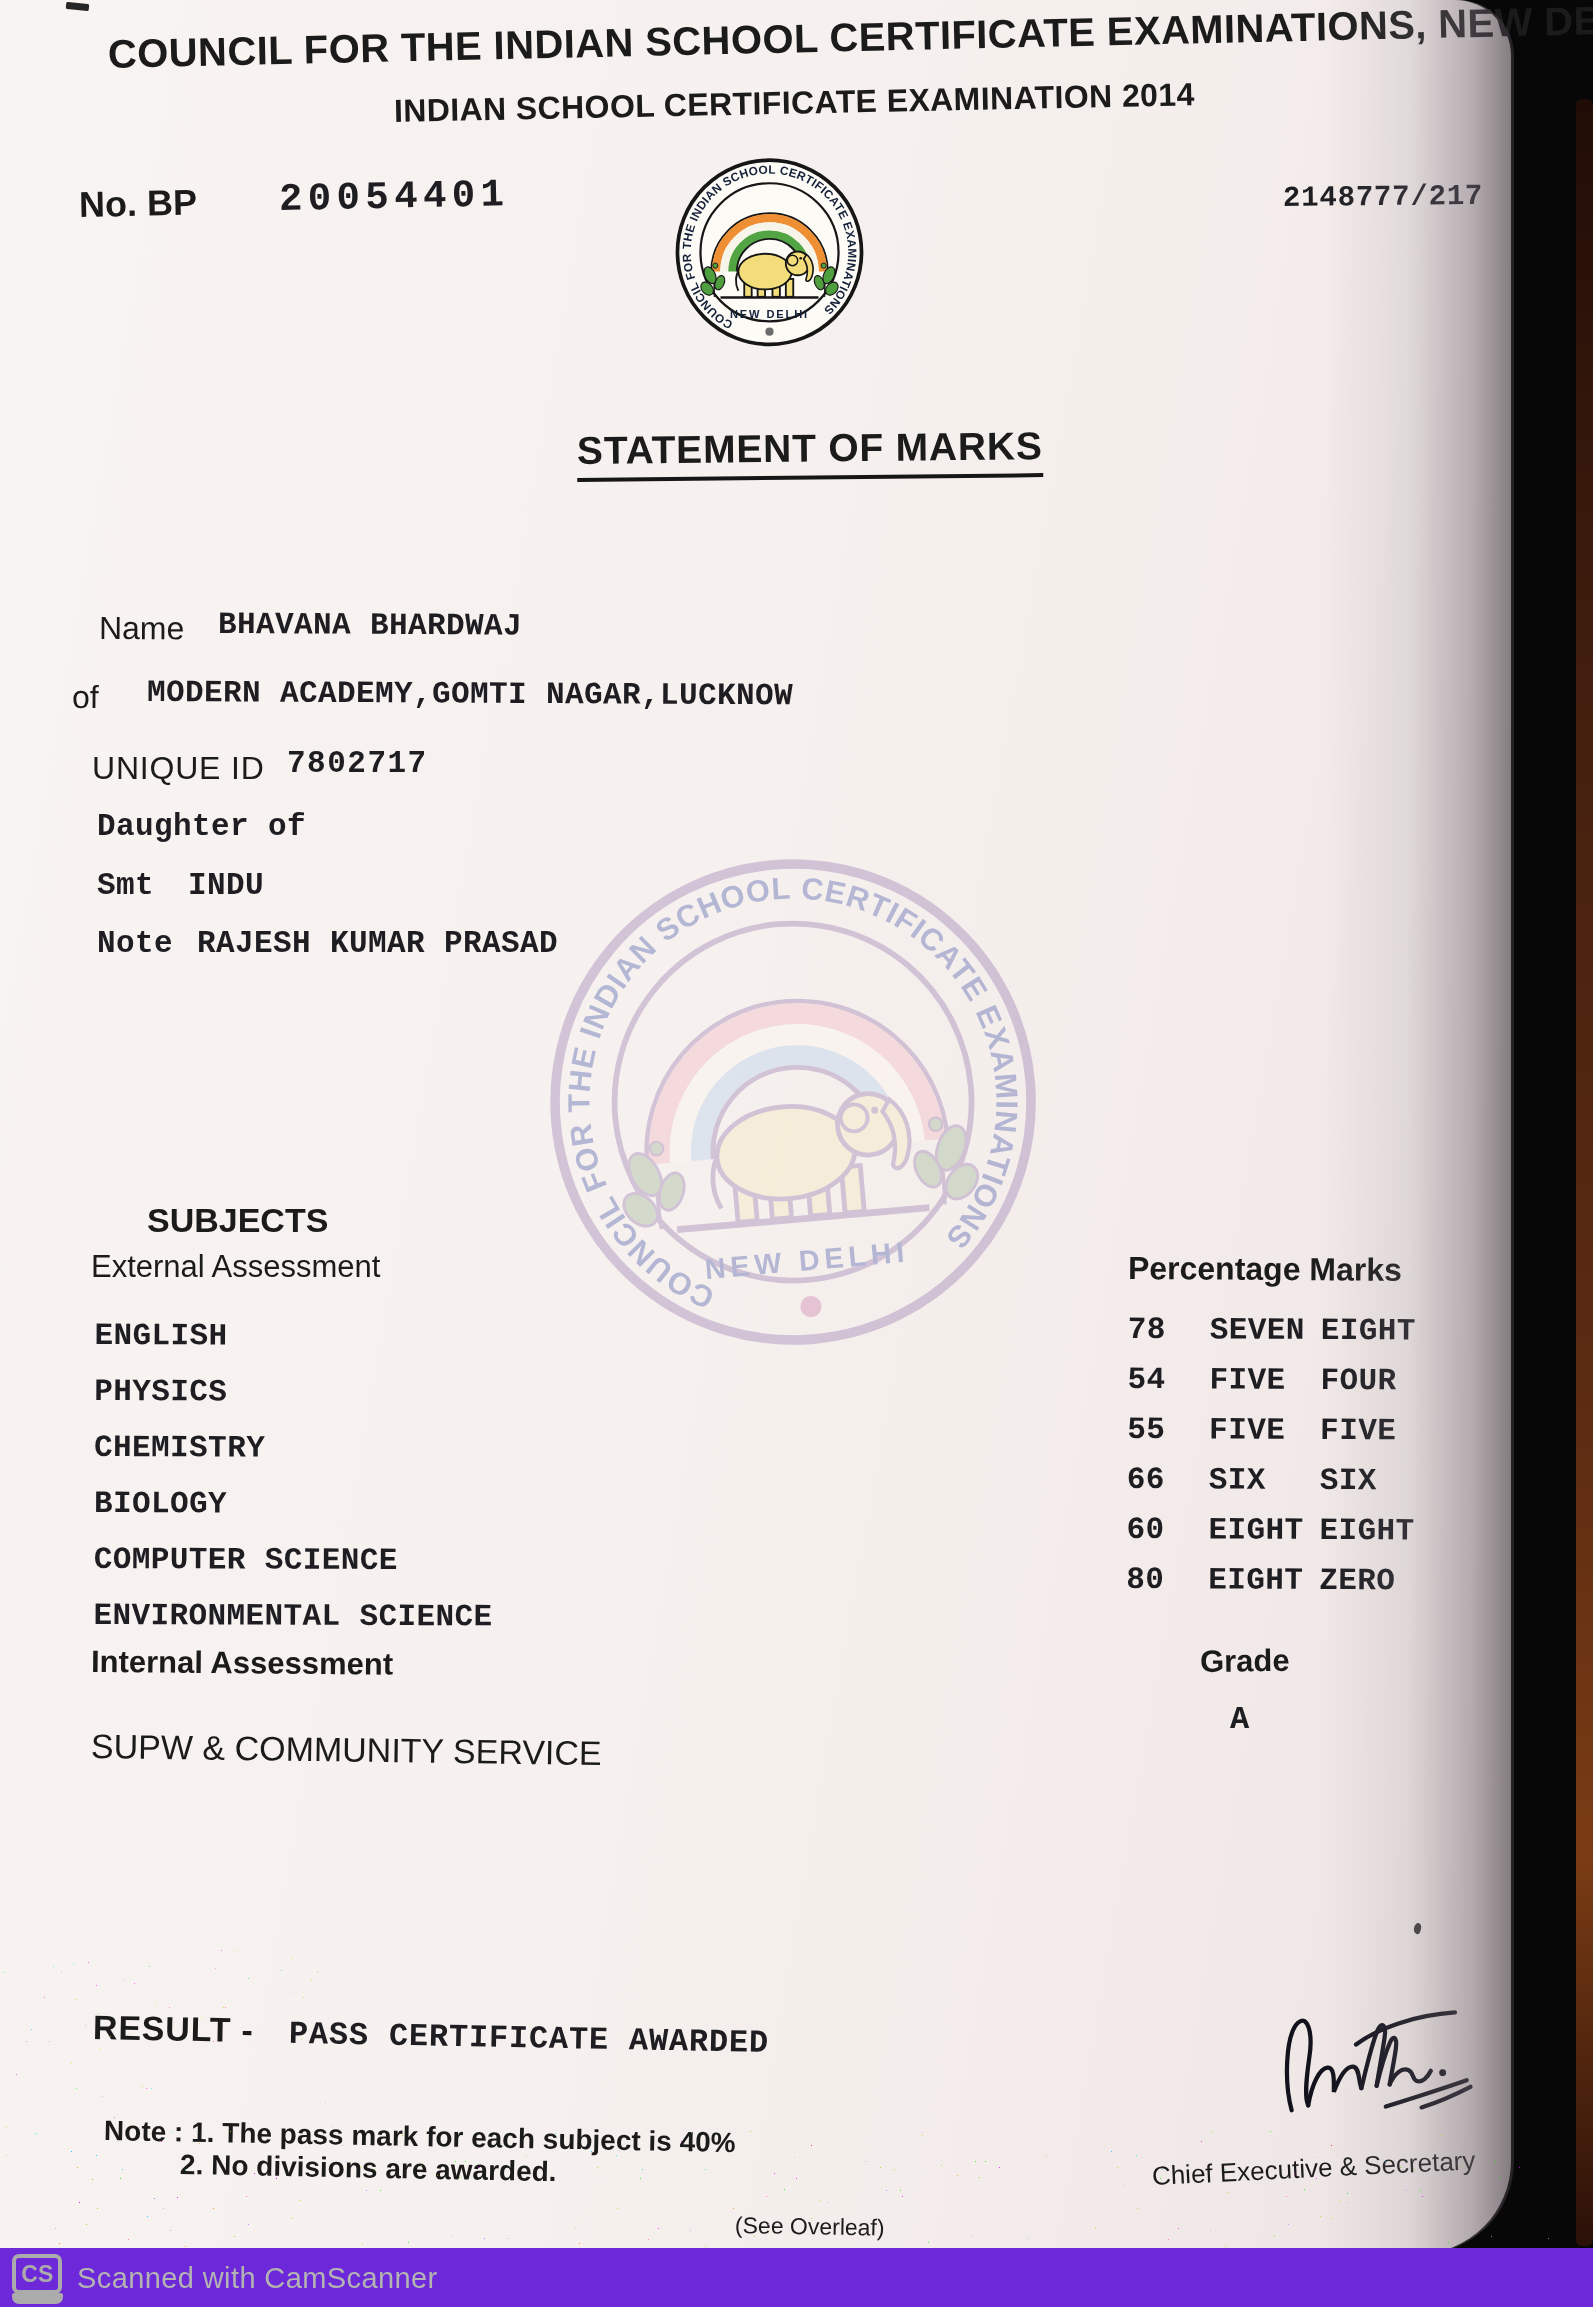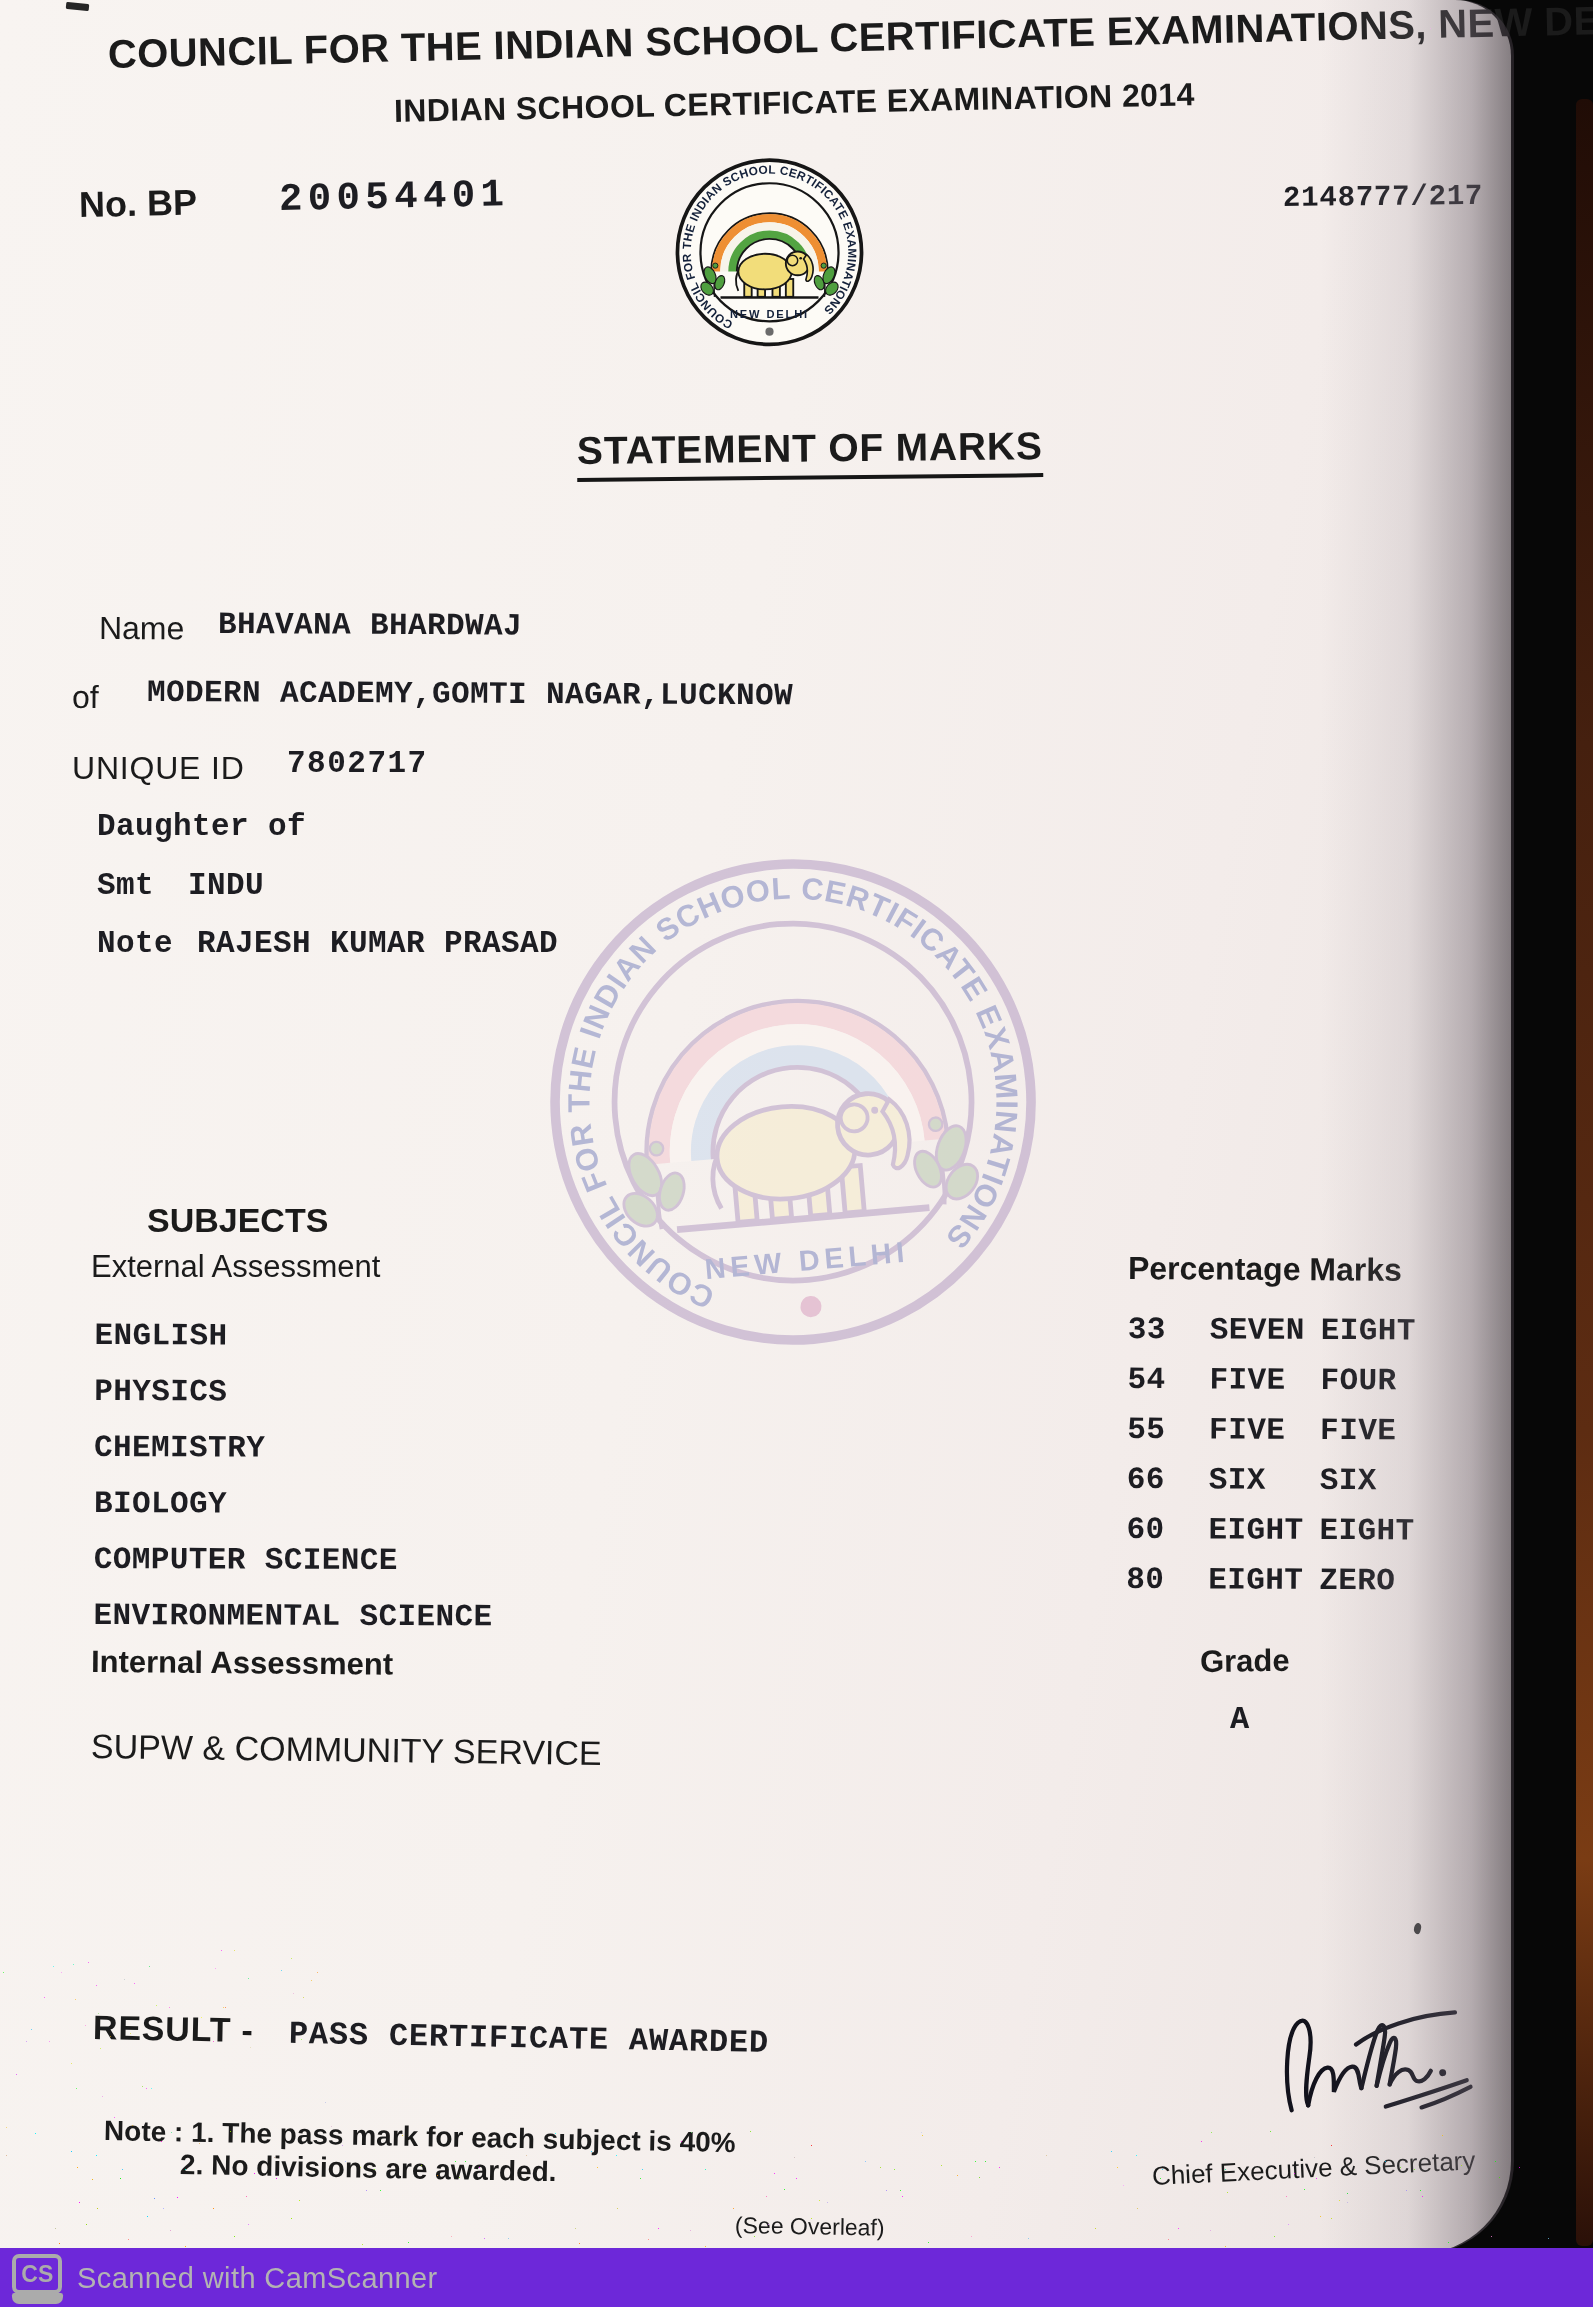--- a/index.html
+++ b/index.html
@@ -115,21 +115,21 @@
   </svg>
 
   <div class="abs title" style="left:577px;top:429px;transform:rotate(-0.6deg);">STATEMENT OF MARKS</div>
 
   <div class="abs lbl36" style="left:99px;top:610px;transform:rotate(0.3deg);">Name</div>
   <div class="abs mono m40" style="left:218px;top:607px;transform:rotate(0.3deg);">BHAVANA BHARDWAJ</div>
 
   <div class="abs lbl36" style="left:72px;top:679px;transform:rotate(0.3deg);">of</div>
   <div class="abs mono m40" style="left:147px;top:675px;transform:rotate(0.3deg);">MODERN ACADEMY,GOMTI NAGAR,LUCKNOW</div>
 
-  <div class="abs lbl36" style="left:72px;top:750px;letter-spacing:0.8px;text-align:center;">UNIQUE ID</div>
+  <div class="abs lbl36" style="left:92px;top:750px;letter-spacing:0.8px;text-align:center;">UNIQUE ID</div>
   <div class="abs mono m40" style="left:287px;top:746px;letter-spacing:1.5px;">7802717</div>
 
   <div class="abs mono m40" style="left:97px;top:809px;">Daughter of</div>
 
   <div class="abs mono m40" style="left:97px;top:868px;">Smt</div>
   <div class="abs mono m40" style="left:188px;top:868px;">INDU</div>
 
   <div class="abs mono m40" style="left:97px;top:926px;">Note</div>
   <div class="abs mono m40" style="left:197px;top:926px;">RAJESH KUMAR PRASAD</div>
 
@@ -146,21 +146,21 @@
     <div>CHEMISTRY</div>
     <div>BIOLOGY</div>
     <div>COMPUTER SCIENCE</div>
     <div>ENVIRONMENTAL SCIENCE</div>
   </div>
 
   <div class="abs sans bold" style="left:1128px;top:1250px;font-size:32px;transform:rotate(0.4deg);">Percentage Marks</div>
 
   <div class="abs mono m40 marks-list" style="left:1127px;top:1312px;transform:rotate(0.3deg);">
     <div class="mrow">
-      <span class="num">33</span><span class="w1">SEVEN</span><span class="w2">EIGHT</span>
+      <span class="num">78</span><span class="w1">SEVEN</span><span class="w2">EIGHT</span>
     </div>
     <div class="mrow">
       <span class="num">54</span><span class="w1">FIVE</span><span class="w2">FOUR</span>
     </div>
     <div class="mrow">
       <span class="num">55</span><span class="w1">FIVE</span><span class="w2">FIVE</span>
     </div>
     <div class="mrow">
       <span class="num">66</span><span class="w1">SIX</span><span class="w2">SIX</span>
     </div>

